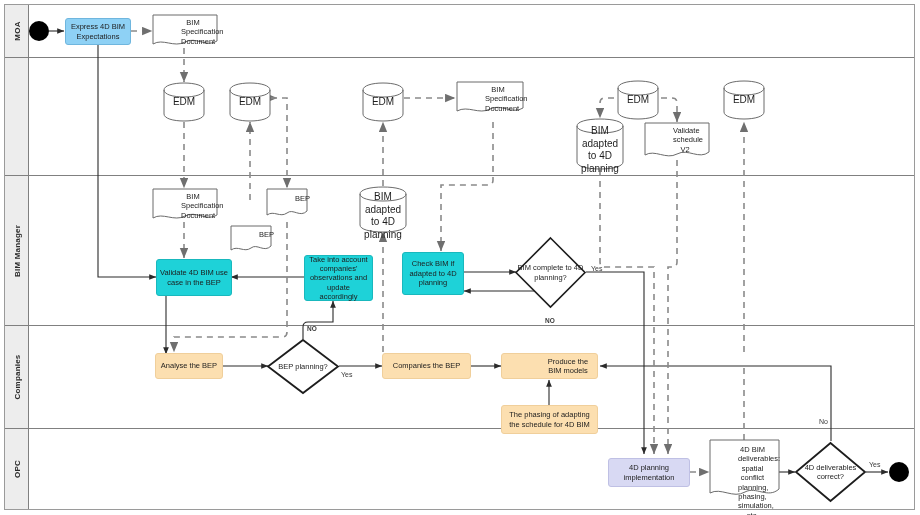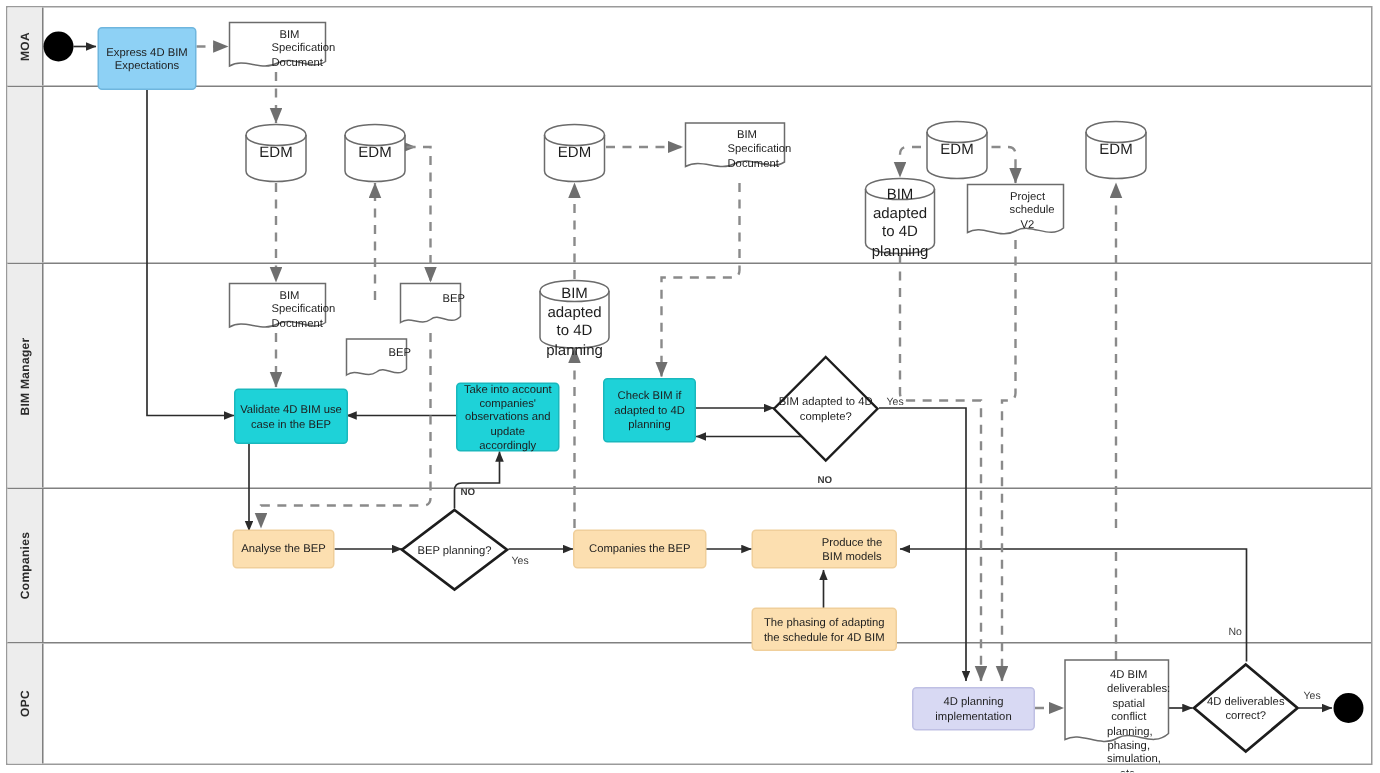--- a/index.html
+++ b/index.html
@@ -157,21 +157,21 @@
     </g>
     <g fill="none" stroke="#8a8a8a" stroke-width="1.6" stroke-dasharray="6,5">
 
       <path d="M744,440 L744,366"></path>
     </g>
   </svg>
 
   <div class="evt" style="left:29px;top:21px;width:20px;height:20px;"></div>
   <div class="evt" style="left:889px;top:462px;width:20px;height:20px;"></div>
 
-  <div class="node task blue" style="left:65px;top:18px;width:66px;height:42px;">
+  <div class="node task blue" style="left:65px;top:18px;width:66px;height:27px;">
     <span>Express 4D BIM Expectations</span>
   </div>
 
   <div class="doc" style="left:152px;top:14px;width:66px;height:34px;">
     <svg width="66" height="34" viewBox="0 0 66 34">
       <path d="M1,1 H65 V27 C55,34 44,22 33,28 C22,34 11,24 1,30 Z" fill="#ffffff" stroke="#6b6b6b" stroke-width="1"></path>
     </svg>
     <div class="dtxt">BIM Specification Document</div>
   </div>
 
@@ -227,21 +227,21 @@
       <path d="M1,8 C1,3.6 11,1 24,1 C37,1 47,3.6 47,8 V44 C47,48.4 37,51 24,51 C11,51 1,48.4 1,44 Z" fill="#ffffff" stroke="#6b6b6b" stroke-width="1"></path>
       <path d="M1,8 C1,12.4 11,15 24,15 C37,15 47,12.4 47,8" fill="none" stroke="#6b6b6b" stroke-width="1"></path>
     </svg>
     <div class="stxt" style="top:56%;">BIM adapted to 4D planning</div>
   </div>
 
   <div class="doc" style="left:644px;top:122px;width:66px;height:38px;">
     <svg width="66" height="38" viewBox="0 0 66 38">
       <path d="M1,1 H65 V30 C55,38 44,26 33,32 C22,38 11,27 1,33 Z" fill="#ffffff" stroke="#6b6b6b" stroke-width="1"></path>
     </svg>
-    <div class="dtxt">Project schedule V2</div>
+    <div class="dtxt">Validate schedule V2</div>
   </div>
 
   <div class="doc" style="left:152px;top:188px;width:66px;height:34px;">
     <svg width="66" height="34" viewBox="0 0 66 34">
       <path d="M1,1 H65 V27 C55,34 44,22 33,28 C22,34 11,24 1,30 Z" fill="#ffffff" stroke="#6b6b6b" stroke-width="1"></path>
     </svg>
     <div class="dtxt">BIM Specification Document</div>
   </div>
 
   <div class="doc" style="left:230px;top:225px;width:42px;height:28px;">
@@ -275,21 +275,21 @@
   </div>
 
   <div class="node task teal" style="left:402px;top:252px;width:62px;height:43px;">
     <span>Check BIM if adapted to 4D planning</span>
   </div>
 
   <div class="gw" style="left:514px;top:236px;width:73px;height:73px;">
     <svg width="73" height="73" viewBox="0 0 73 73" style="position:absolute;left:0;top:0;">
       <path d="M36.5,2 L71,36.5 L36.5,71 L2,36.5 Z" fill="#ffffff" stroke="#1d1d1d" stroke-width="1.6"></path>
     </svg>
-    <span class="gtxt">BIM adapted to 4D complete?</span>
+    <span class="gtxt">BIM complete to 4D planning?</span>
   </div>
   <div class="elbl" style="left:591px;top:265px;">Yes</div>
   <div class="elbl up" style="left:545px;top:317px;">NO</div>
 
   <div class="node task orange" style="left:155px;top:353px;width:68px;height:26px;">
     <span>Analyse the BEP</span>
   </div>
 
   <div class="gw" style="left:266px;top:338px;width:74px;height:57px;">
     <svg width="74" height="57" viewBox="0 0 74 57" style="position:absolute;left:0;top:0;">

